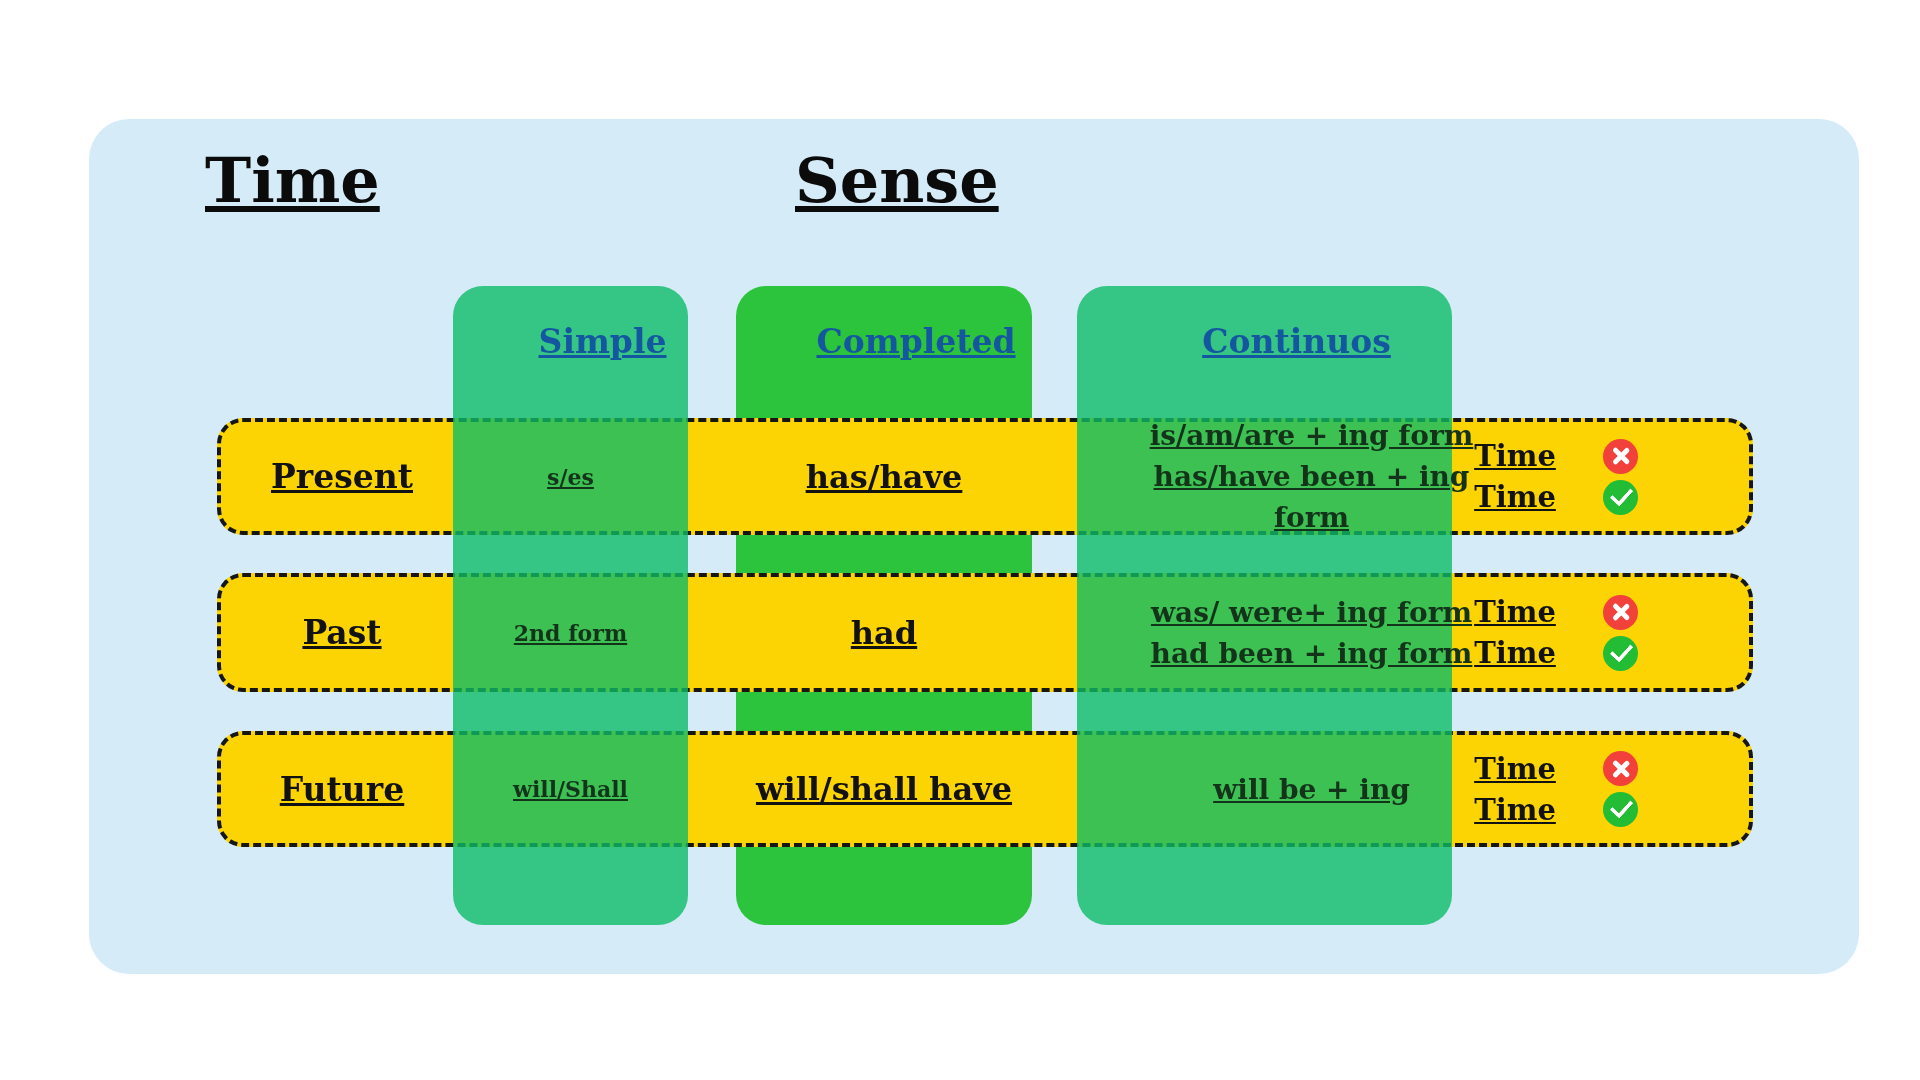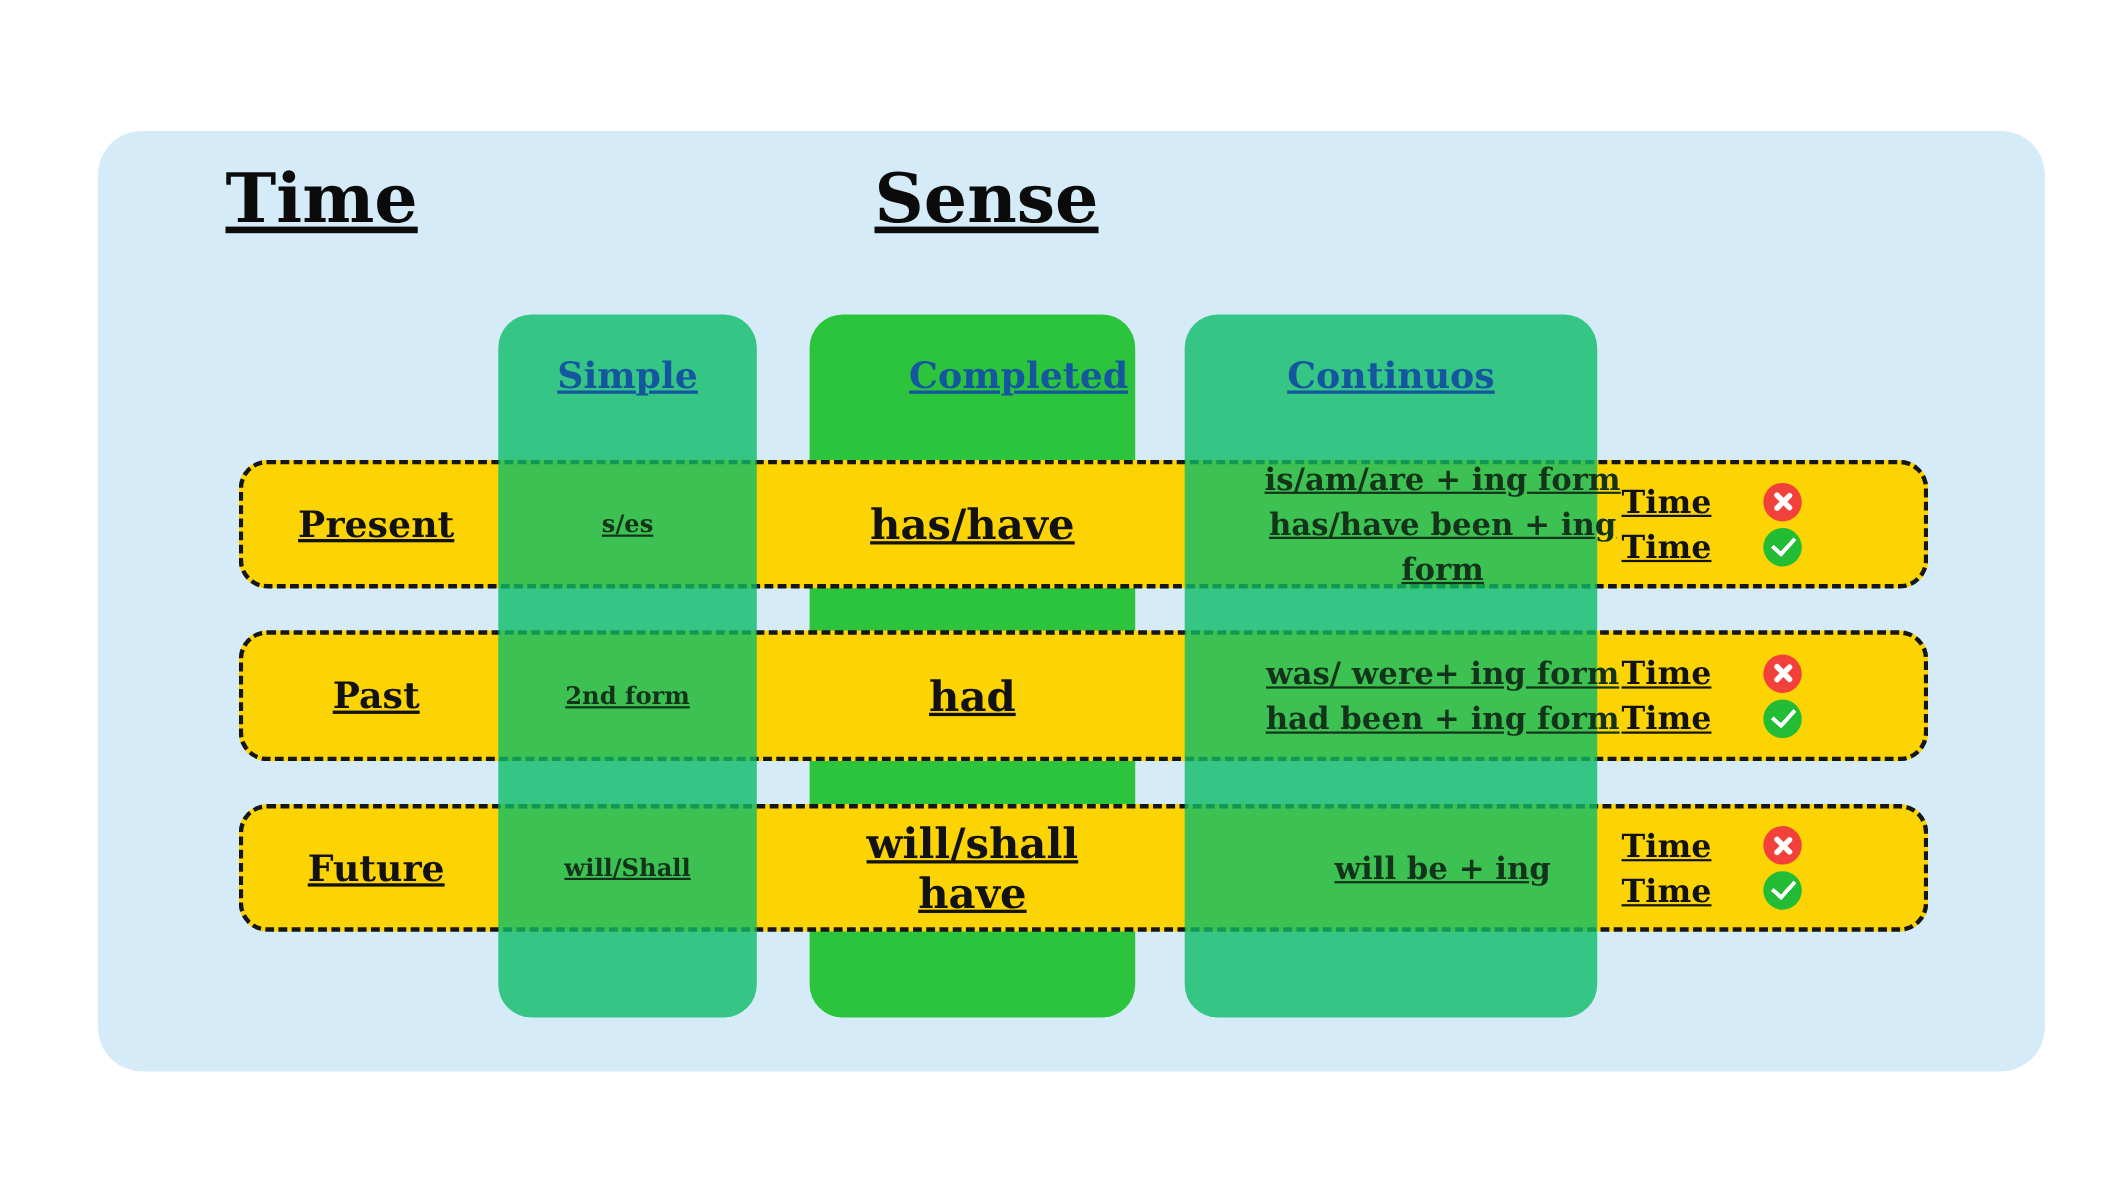--- a/index.html
+++ b/index.html
@@ -37,32 +37,32 @@
   .row-1{top:573px;height:119px;}
   .row-2{top:731px;height:116px;}
   .col-teal{background:var(--column_teal);opacity:.8;z-index:4;}
   .col-simple{left:453px;width:235px;}
   .col-continuous{left:1077px;width:375px;}
 
   .txt{position:absolute;z-index:5;display:flex;align-items:center;justify-content:center;text-align:center;text-decoration:underline;}
   .title{font-size:62px;line-height:70px;color:#0b0b0b;}
   .title-time{left:205px;top:146px;width:220px;justify-content:flex-start;}
   .title-sense{left:795px;top:146px;width:260px;justify-content:flex-start;}
-  .colhead{top:318px;height:46px;font-size:33px;color:var(--header_blue);}
+  .colhead{top:318px;height:46px;font-size:33px;color:var(--header_blue);padding-left:32px;}
   .colhead-simple{left:453px;width:235px;}
-  .colhead-completed{left:736px;width:296px;margin-left:42px;}
+  .colhead-completed{left:736px;width:296px;}
   .colhead-continuous{left:1077px;width:375px;}
 
   .cell{flex-direction:column;}
   .cell.r0{top:418px;height:117px;}
   .cell.r1{top:573px;height:119px;}
   .cell.r2{top:731px;height:116px;}
   .cell-label{left:217px;width:250px;font-size:33px;}
   .cell-simple{left:453px;width:235px;font-size:22px;color:var(--ink_on_green);}
-  .cell-completed{left:736px;width:296px;font-size:38px;}
+  .cell-completed{left:736px;width:296px;font-size:32px;}
   .cell-continuous{left:1077px;width:375px;font-size:28px;line-height:41px;color:var(--ink_on_green);padding-left:47px;}
   .cell-time{left:1445px;width:230px;font-size:29px;}
   .time-row{display:flex;align-items:center;justify-content:flex-start;height:41px;width:100%;}
   .time-label{flex:0 0 140px;text-align:center;}
   .icon{width:35px;height:35px;border-radius:50%;position:relative;margin-left:18px;flex:0 0 35px;}
   .icon-cross{background:var(--cross_red);}
   .icon-cross::before,.icon-cross::after{
     content:"";position:absolute;left:50%;top:50%;width:4.5px;height:21px;
     background:#fff;border-radius:2.5px;
   }

